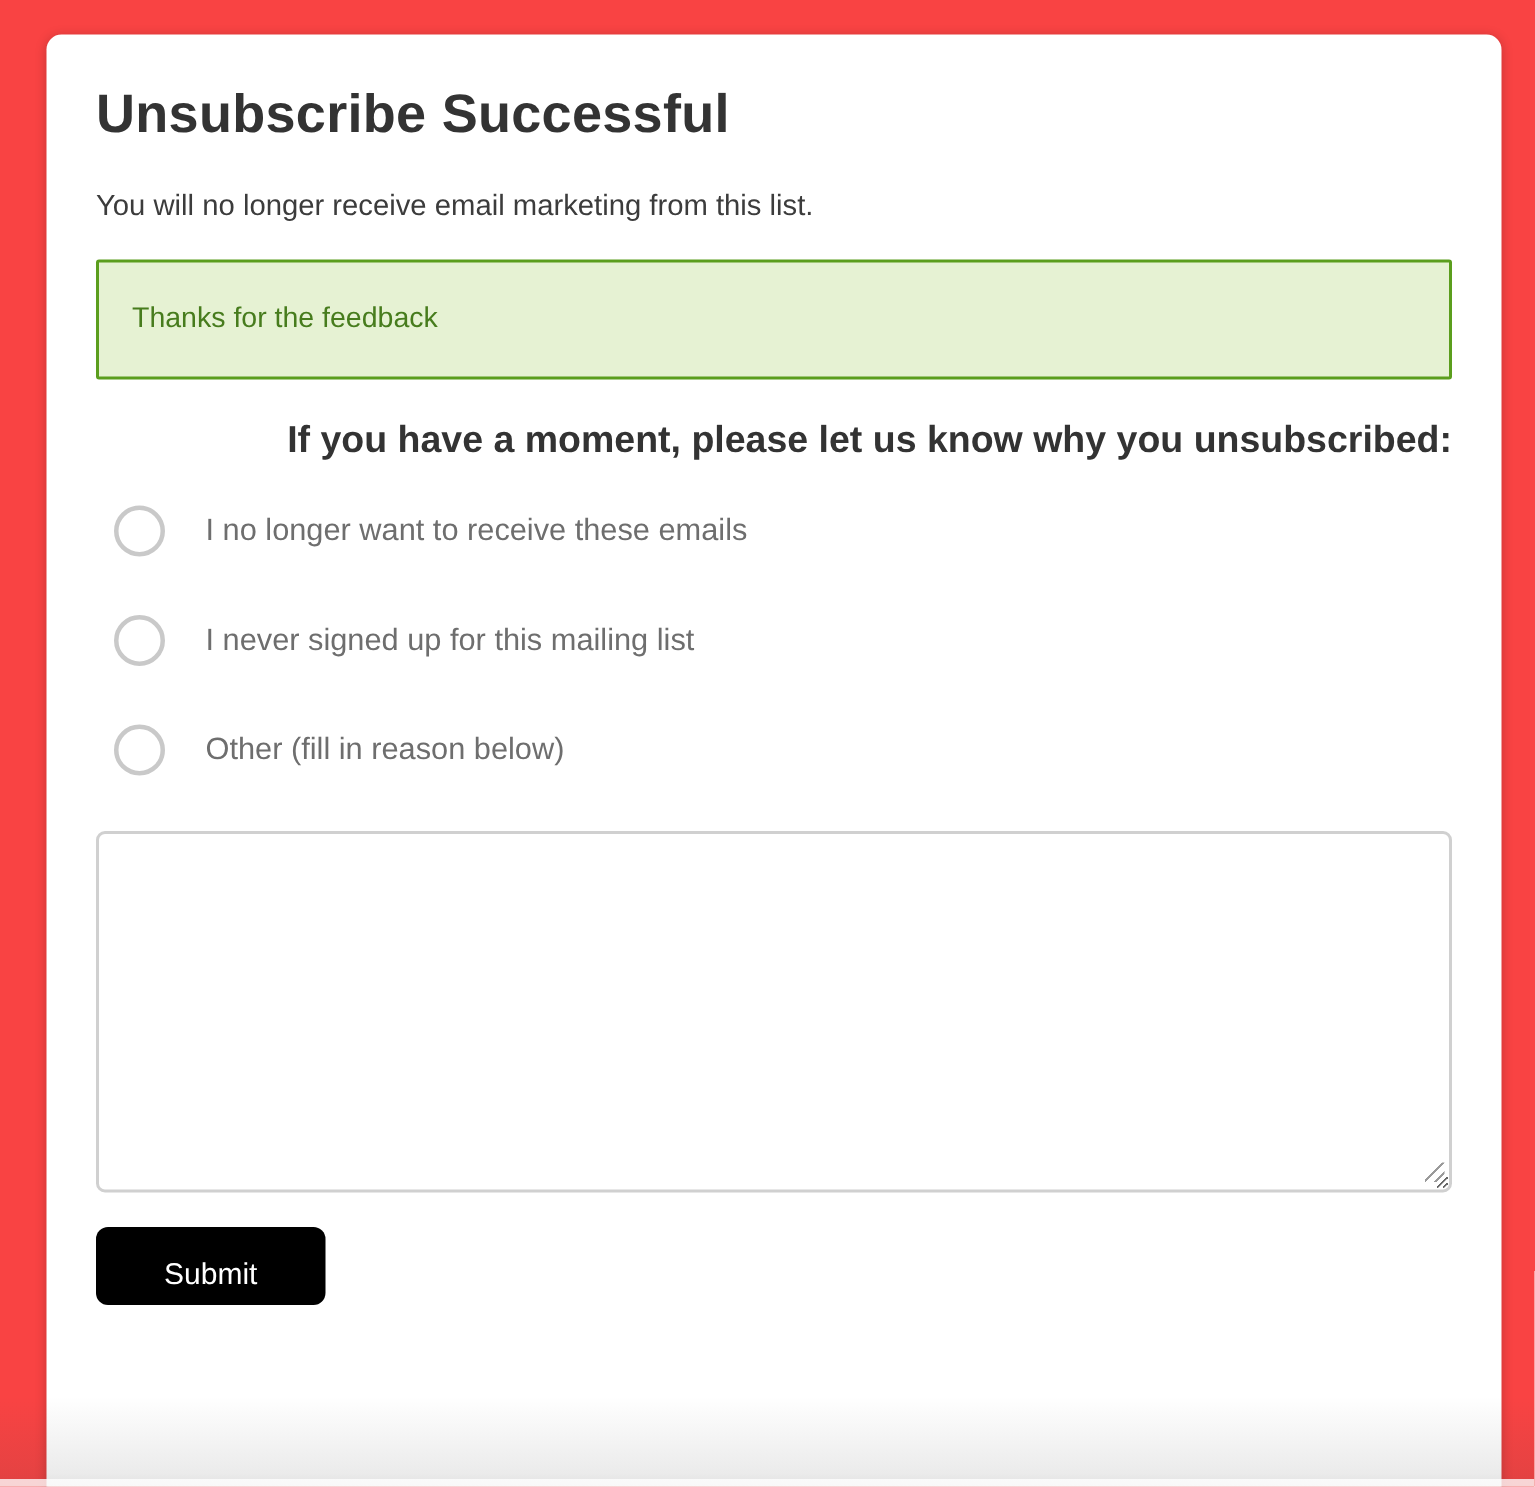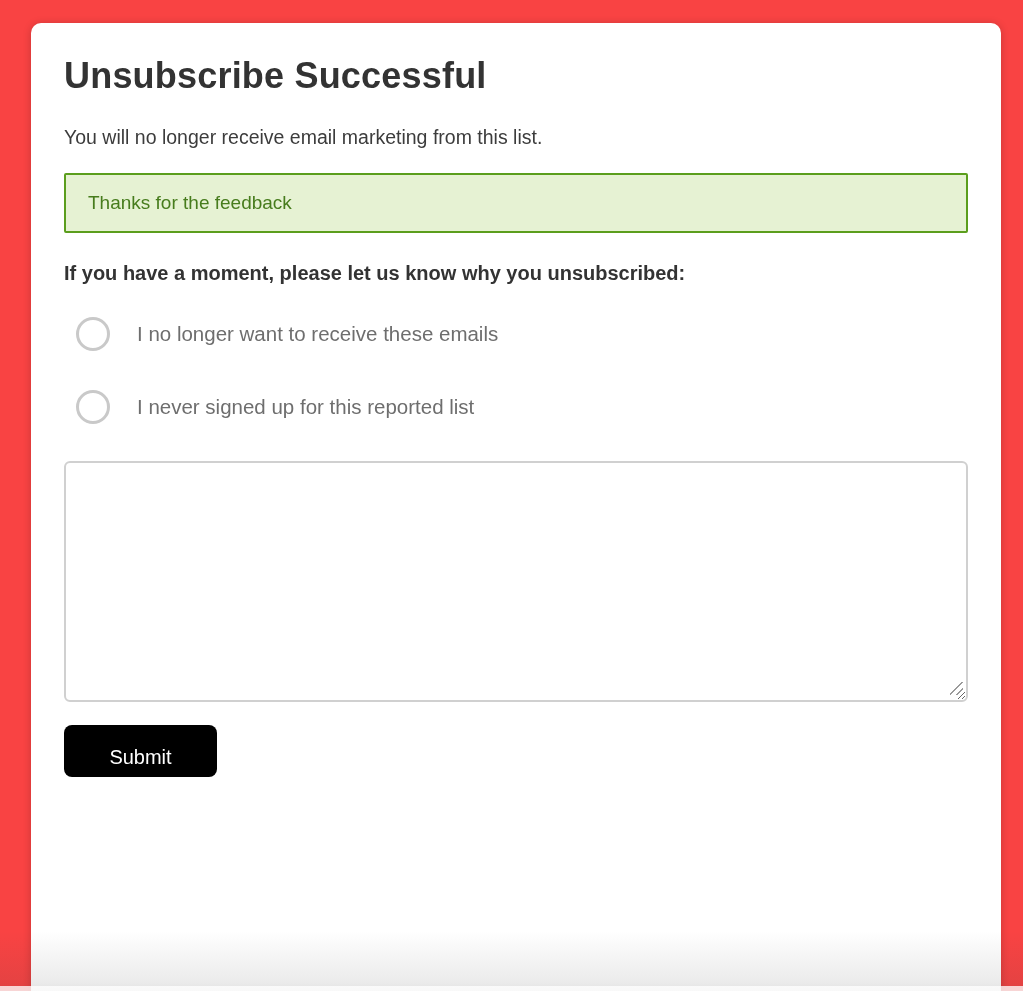--- a/index.html
+++ b/index.html
@@ -35,39 +35,40 @@
     letter-spacing: 0.2px;
   }
   .subtitle {
     margin: 32px 0 17px 0;
     font-size: 19.5px;
     line-height: 22px;
     color: var(--body-text, #3c3c3c);
   }
   .alert {
     margin-top: 25px;
-    height: 60px;
+    height: 80px;
     width: 100%;
     background: var(--alert-bg, #e6f2d3);
     border: 2px solid var(--alert-border, #5b9e1d);
     display: flex;
     align-items: center;
     padding-left: 22px;
     border-radius: 2px;
   }
   .alert-text {
     font-size: 19px;
     color: var(--alert-text, #477c1d);
   }
   .question {
     margin: 26px 0 0 0;
-    font-size: 20px;
+    font-size: 25px;
     line-height: 28px;
     font-weight: bold;
     color: var(--heading-text, #333333);
+    text-align: right;
   }
   .options {
     margin: 10px 0 0 12px;
   }
   .option {
     height: 73px;
     display: flex;
     align-items: center;
     gap: 27px;
     cursor: pointer;
@@ -167,25 +168,29 @@
 
   <div class="options">
 
     <label class="option">
       <span class="radio"></span>
       <span class="option-label">I no longer want to receive these emails</span>
     </label>
 
     <label class="option">
       <span class="radio"></span>
-      <span class="option-label">I never signed up for this reported list</span>
+      <span class="option-label">I never signed up for this mailing list</span>
     </label>
 
 
 
+    <label class="option">
+      <span class="radio"></span>
+      <span class="option-label">Other (fill in reason below)</span>
+    </label>
 
   </div>
 
   <div class="textarea-wrap">
     <textarea class="reason-textarea" placeholder="" style=""></textarea>
     <span class="resize-handle"></span>
   </div>
 
   <button class="submit-button">Submit</button>
 

